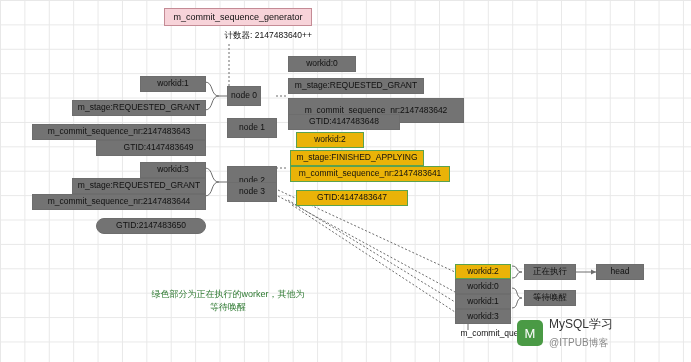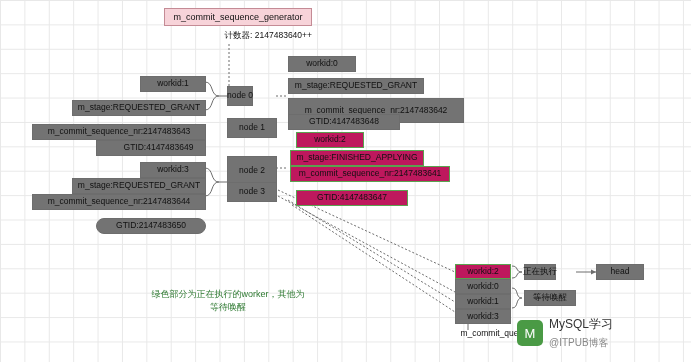--- a/index.html
+++ b/index.html
@@ -26,21 +26,21 @@
     background:#737373;
     font-size:8.5px;
     color:#111;
     line-height:1.1;
     display:flex;
     align-items:center;
     justify-content:center;
     white-space:nowrap;
     padding:0 4px;
   }
-  .green { background:#be185d; border-color:#5aa24f; }
+  .green { background:#eab308; border-color:#5aa24f; }
   .title-box {
     position:absolute; box-sizing:border-box;
     border:1px solid #c48b95; background:#f7d3d9;
     display:flex; align-items:center; justify-content:center;
     font-size:9px; color:#111; white-space:nowrap;
   }
   .caption {
     position:absolute; font-size:9px; color:#2f7a32; line-height:1.45;
     text-align:center; white-space:nowrap;
   }
@@ -89,27 +89,27 @@
   <polygon points="596,272 591,269.5 591,274.5" fill="#6d6d6d"></polygon>
 
   <line x1="468" y1="318" x2="468" y2="330" stroke="#6d6d6d" stroke-width="1"></line>
 </svg>
 
 <div class="title-box" style="left:164px; top:8px; width:148px; height:18px;">
   <span>m_commit_sequence_generator</span>
 </div>
 <div class="label-small" style="left:164px; top:30px; width:148px;">计数器: 2147483640++</div>
 
-<div class="node" style="left:227px; top:86px; width:26px; height:20px;">
+<div class="node" style="left:227px; top:86px; width:34px; height:20px;">
   <span>node 0</span>
 </div>
 <div class="node" style="left:227px; top:118px; width:50px; height:20px;">
   <span>node 1</span>
 </div>
-<div class="node" style="left:227px; top:156px; width:50px; height:29px;">
+<div class="node" style="left:227px; top:166px; width:50px; height:29px;">
   <span>node 2</span>
 </div>
 <div class="node" style="left:227px; top:182px; width:50px; height:20px;">
   <span>node 3</span>
 </div>
 
 <div class="node" style="left:140px; top:76px; width:66px; height:16px;">
   <span>workid:1</span>
 </div>
 <div class="node" style="left:72px; top:100px; width:134px; height:16px;">
@@ -172,21 +172,21 @@
 <div class="node" style="left:455px; top:279px; width:56px; height:15px;">
   <span>workid:0</span>
 </div>
 <div class="node" style="left:455px; top:294px; width:56px; height:15px;">
   <span>workid:1</span>
 </div>
 <div class="node" style="left:455px; top:309px; width:56px; height:15px;">
   <span>workid:3</span>
 </div>
 
-<div class="node" style="left:524px; top:264px; width:32px; height:16px;">
+<div class="node" style="left:524px; top:264px; width:52px; height:16px;">
   <span>正在执行</span>
 </div>
 <div class="node" style="left:524px; top:290px; width:52px; height:16px;">
   <span>等待唤醒</span>
 </div>
 <div class="node" style="left:596px; top:264px; width:48px; height:16px;">
   <span>head</span>
 </div>
 
 <div class="label-small" style="left:408px; top:328px; width:120px;">

